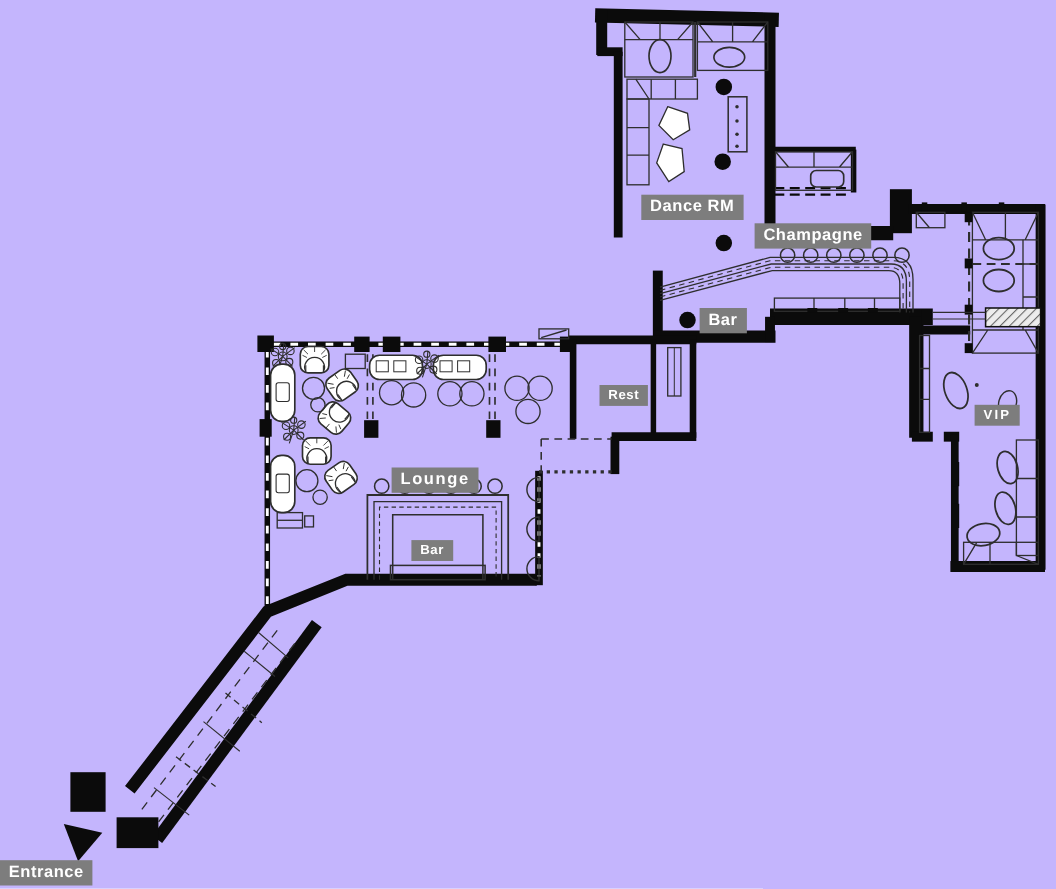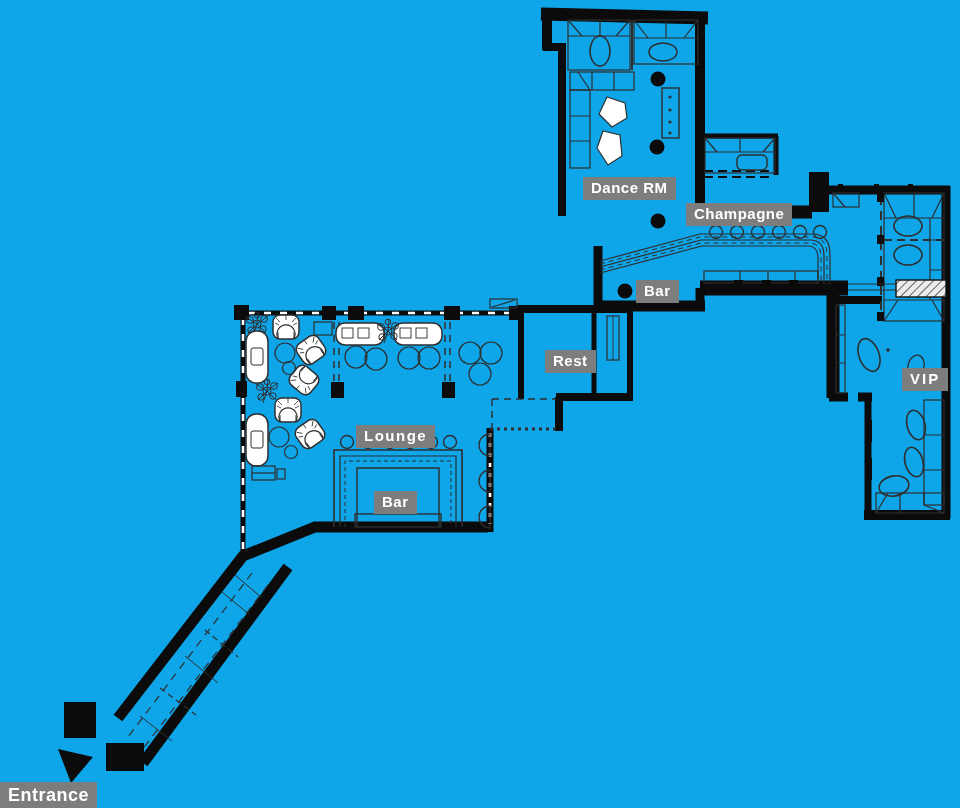--- a/index.html
+++ b/index.html
@@ -1,23 +1,23 @@
 <!DOCTYPE html>
 <html style="--wall: #0b0b0b; --furniture_line: #2e2e2e; --label_bg: #7d7d7d; --label_text: #ffffff; --paper: #ffffff;"><head>
 <meta charset="utf-8">
 <style>
   html,body{margin:0;padding:0;background:#ffffff;}
-  .stage{position:relative;width:960px;height:808px;background:#0ea5e9;overflow:hidden;
+  .stage{position:relative;width:960px;height:808px;background:#c4b5fd;overflow:hidden;
          font-family:"Liberation Sans", sans-serif;}
   .stage svg{position:absolute;left:0;top:0;}
   .room-label{position:absolute;background:var(--label_bg,#7d7d7d);color:var(--label_text,#fff);
       font-weight:bold;font-size:15px;line-height:1.25;padding:2px 8px;letter-spacing:.5px;
       white-space:nowrap;}
-  .room-label.small{font-size:15px;}
-  .room-label.big{font-size:18px;letter-spacing:.5px;}
+  .room-label.small{font-size:12px;}
+  .room-label.big{font-size:15px;letter-spacing:.5px;}
   .plan-line{stroke:#2e2e2e;fill:none;stroke-width:1.2;}
   .wall{stroke:#0b0b0b;fill:none;}
 </style>
 </head>
 <body>
 
 <div class="stage">
 
 <svg width="960" height="808" viewBox="0 0 960 808">
   <defs>
@@ -281,15 +281,15 @@
   </g>
   <polygon points="58,749 93,757 71,783" fill="#0b0b0b"></polygon>
 </svg>
 
   <div class="room-label" style="left:583px;top:177px;">Dance RM</div>
   <div class="room-label" style="left:686px;top:203px;">Champagne</div>
   <div class="room-label" style="left:636px;top:280px;">Bar</div>
   <div class="room-label small" style="left:545px;top:350px;">Rest</div>
   <div class="room-label" style="left:356px;top:425px;letter-spacing:1.5px;">Lounge</div>
   <div class="room-label small" style="left:374px;top:491px;">Bar</div>
-  <div class="room-label small" style="left:886px;top:368px;letter-spacing:2px;margin-left:16px;">VIP</div>
+  <div class="room-label small" style="left:886px;top:368px;letter-spacing:2px;">VIP</div>
   <div class="room-label big" style="left:0px;top:782px;">Entrance</div>
 </div>
 
 </body></html>

